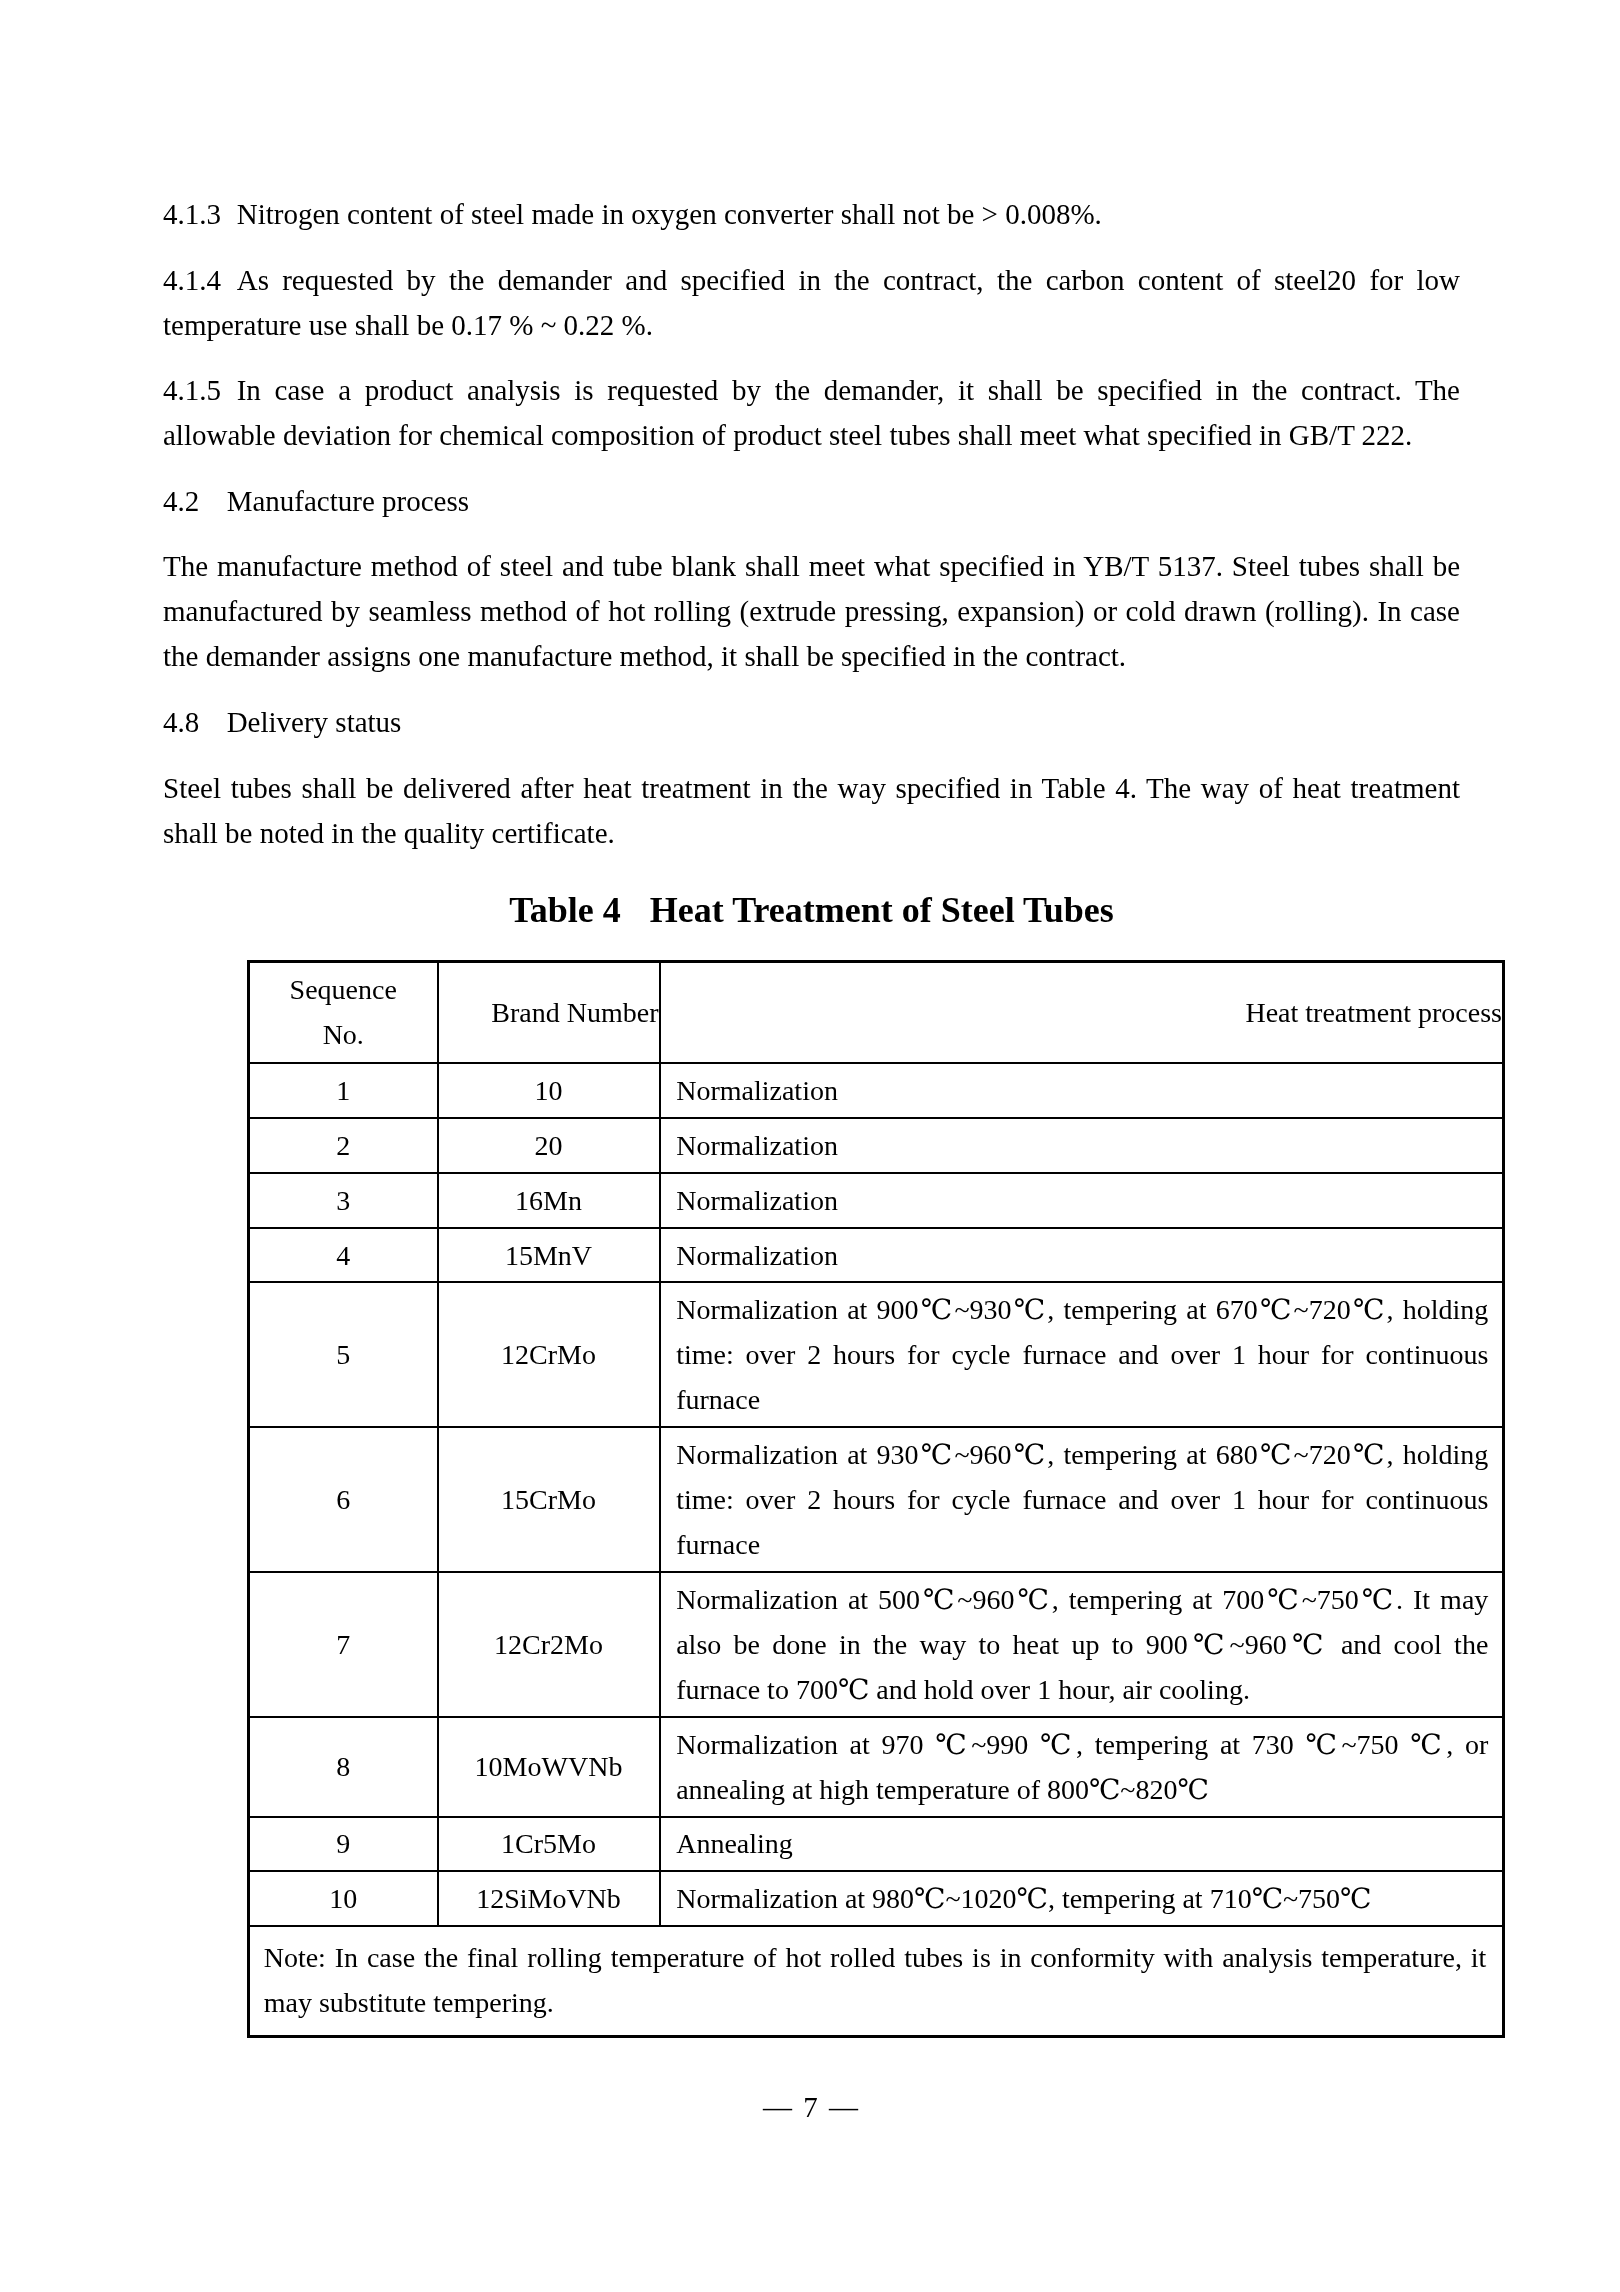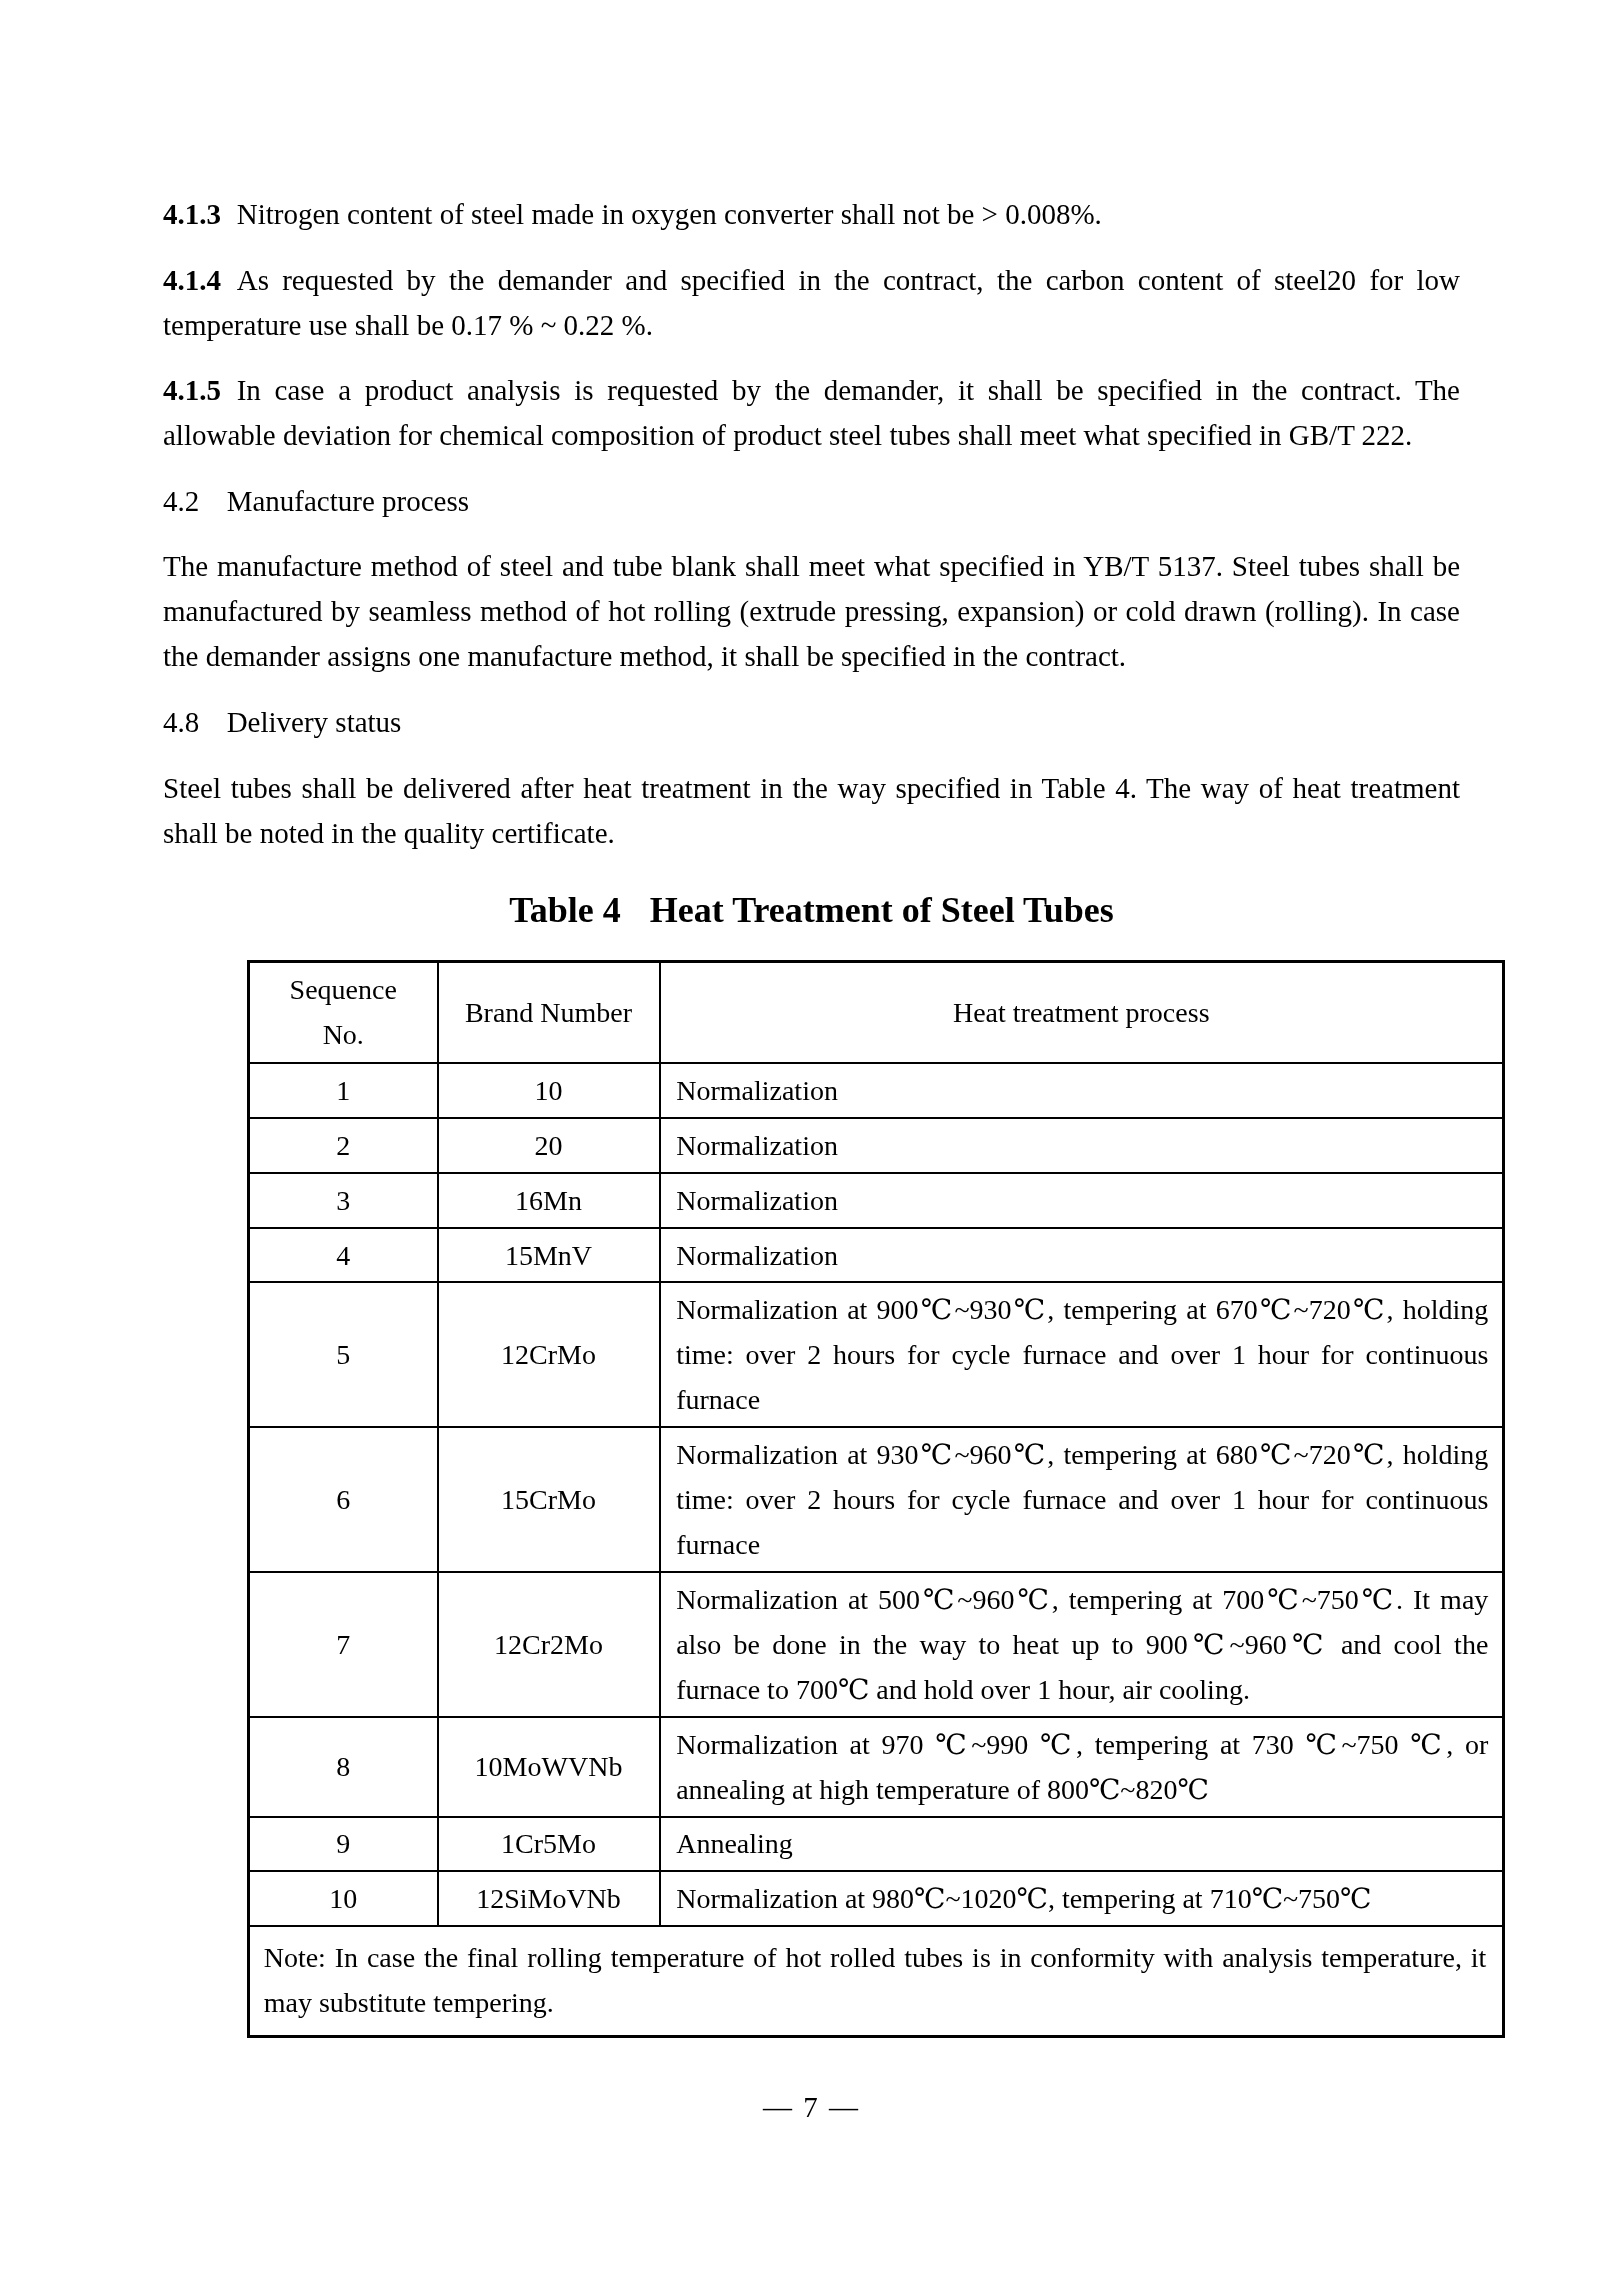--- a/index.html
+++ b/index.html
@@ -13,21 +13,21 @@
     font-family: "Liberation Serif", "DejaVu Serif", serif;
     box-sizing: border-box;
     padding: 192px 160px 0 163px;
   }
   p.body-par {
     font-size: 29px;
     line-height: 45px;
     text-align: justify;
     margin: 0 0 20.6px 0;
   }
-  .sec-num { margin-right: 15.7px; font-weight: bold; }
+  .sec-num { margin-right: 15.7px; }
   .head-num { margin-right: 27.4px; }
 
   .table-title {
     text-align: center;
     font-weight: bold;
     font-size: 36px;
     margin: 33px 0 29px 0;
   }
   .table-title .gap { margin-right: 29px; }
 
@@ -42,21 +42,21 @@
     border-top: 2.9px solid #000;
     border-bottom: 2.9px solid #000;
     border-left: 2px solid #000;
     border-right: 2px solid #000;
     font-size: 28px;
     font-weight: normal;
     vertical-align: middle;
     line-height: 45px;
   }
   th.seq-h { white-space: pre-line; text-align: center; padding: 4.9px 0; }
-  th.brand-h, th.process-h { text-align: center; padding: 4.9px 0; }
+  th.brand-h, th.process-h { text-align: right; padding: 4.9px 0; }
   td.seq-c, td.brand-c { text-align: center; padding: 3.9px 0; }
   td.process-c { text-align: justify; padding: 3.9px 13.7px 3.9px 15.7px; border-radius: 16px; }
   td.note-c { text-align: justify; padding: 7.8px 15.7px 9.8px 13.7px; line-height: 45px; }
 
   .page-number {
     text-align: center;
     font-size: 29px;
     margin-top: 53px;
     letter-spacing: 2px;
   }

